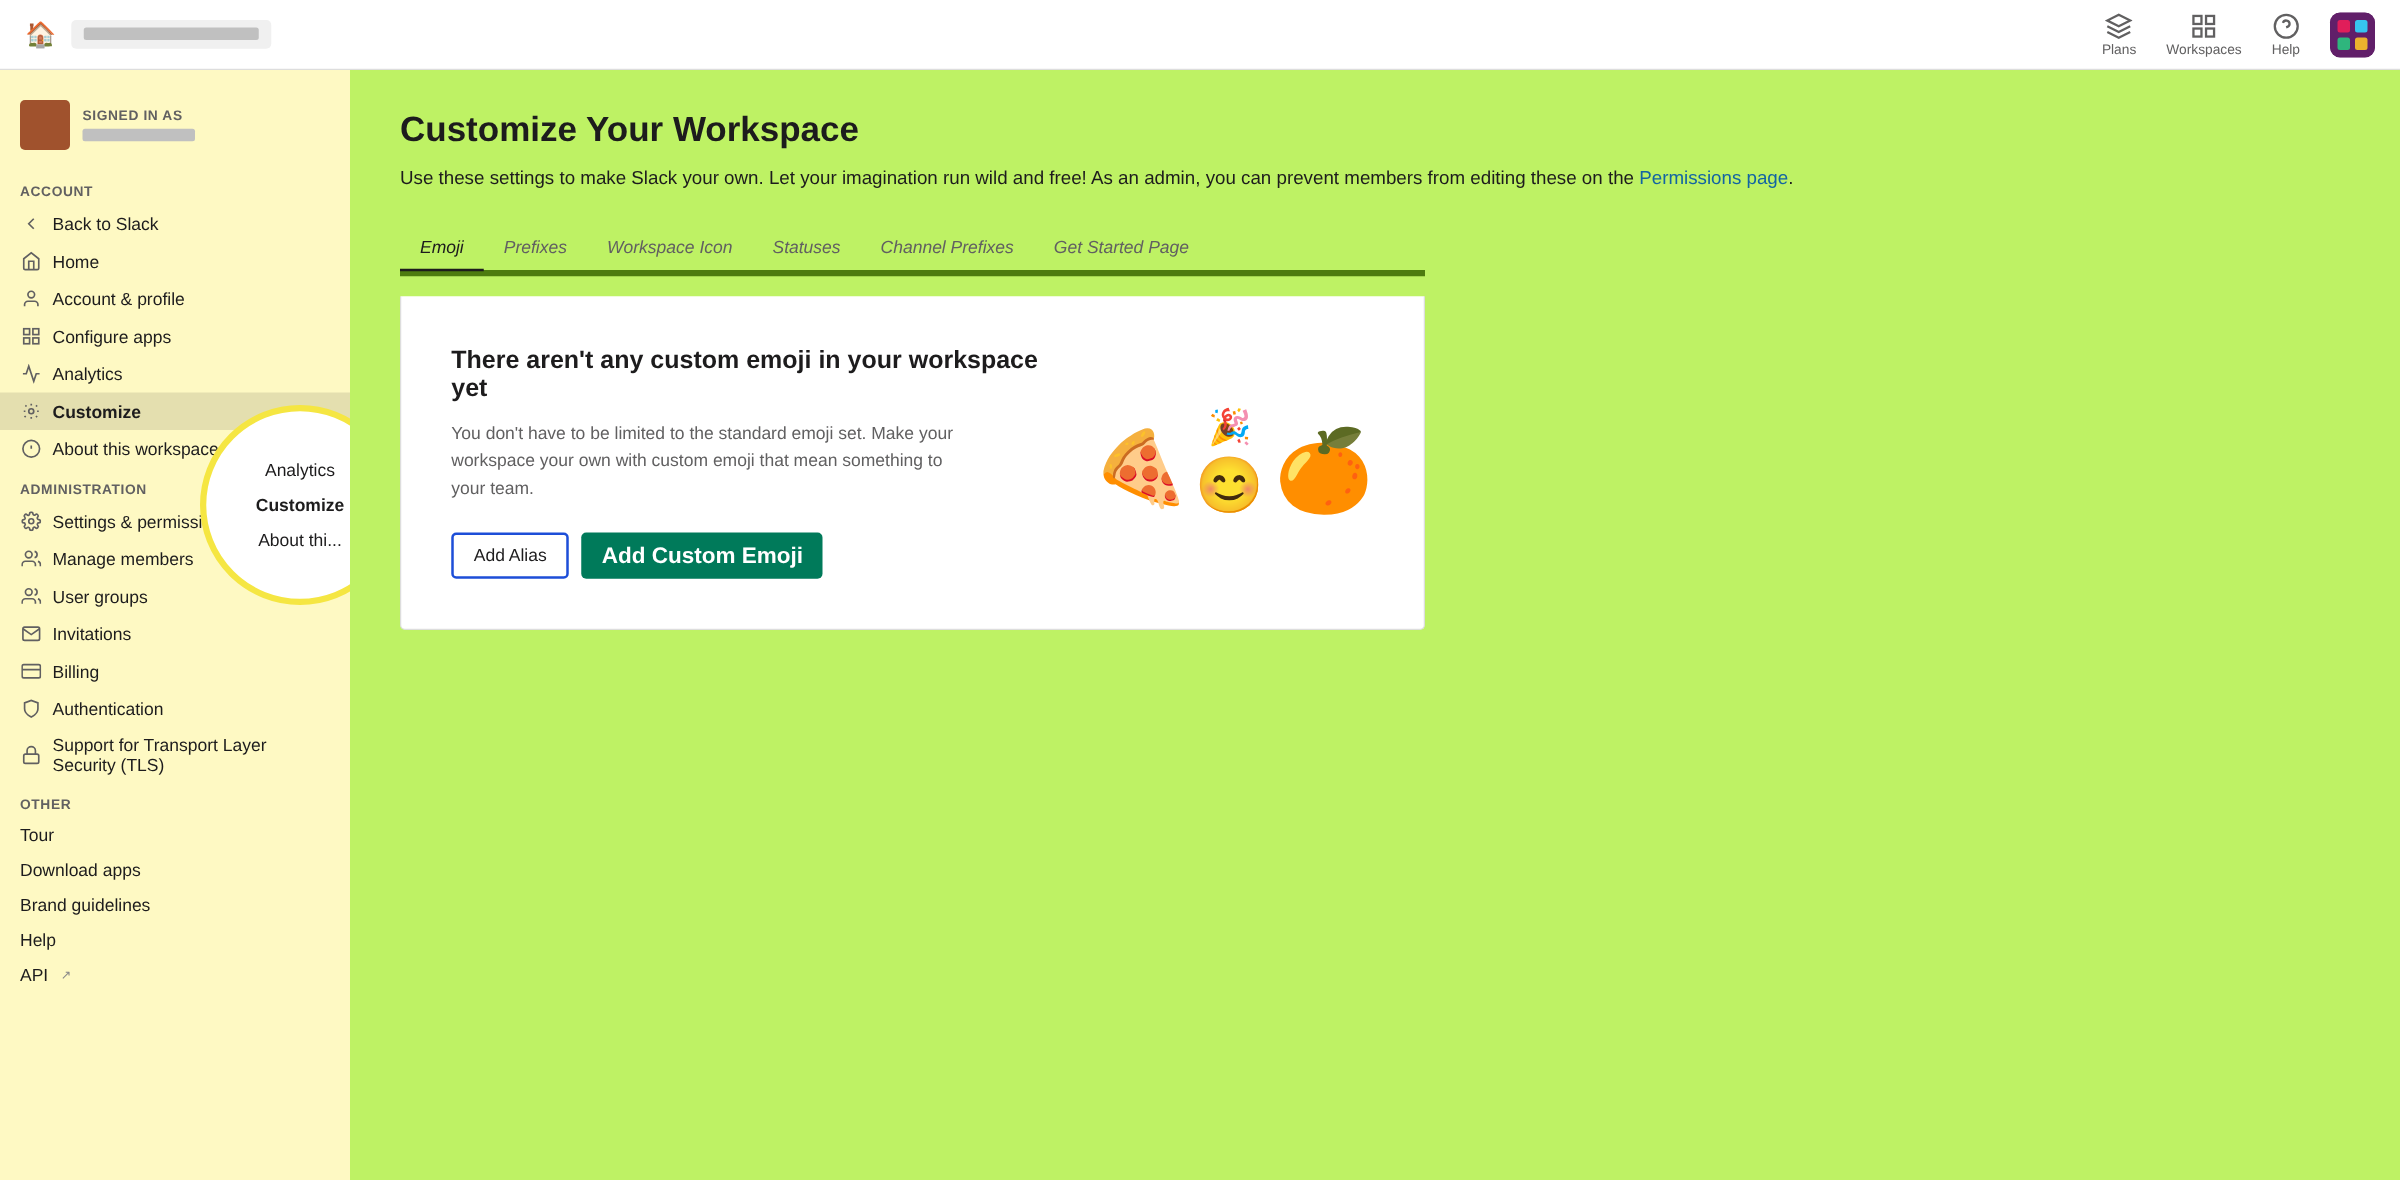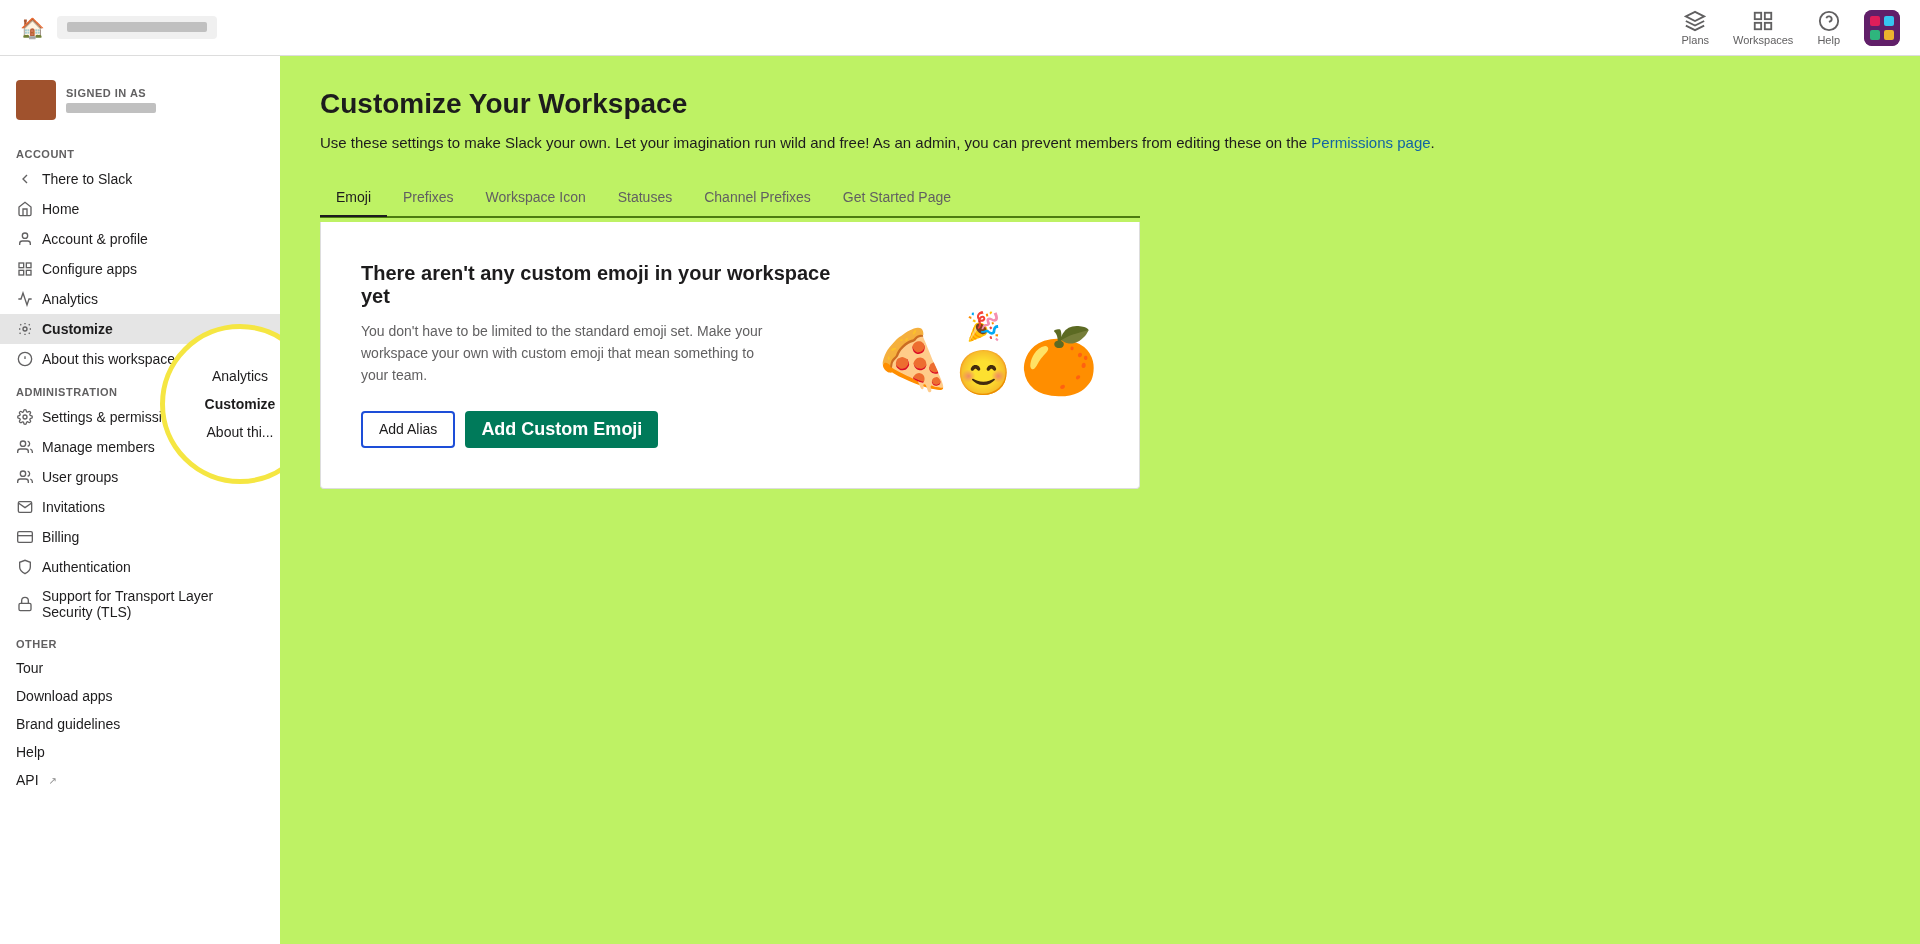--- a/index.html
+++ b/index.html
@@ -18,21 +18,21 @@
     .top-nav-right { display: flex; align-items: center; gap: 24px; }
     .top-nav-item { display: flex; flex-direction: column; align-items: center; gap: 2px; cursor: pointer; color: #616061; font-size: 11px; }
     .top-nav-item svg { width: 22px; height: 22px; }
     .launch-btn { width: 36px; height: 36px; border-radius: 8px; overflow: hidden; background: #611f69; display: flex; align-items: center; justify-content: center; cursor: pointer; }
 
     
     .layout { display: flex; margin-top: 56px; min-height: calc(100vh - 56px); }
 
     
     .sidebar {
-      width: 280px; min-width: 280px; background: #ffffff;
+      width: 280px; min-width: 280px; background: #fef9c3;
       padding: 16px 0; overflow-y: auto;
     }
     .sidebar-user { display: flex; align-items: center; gap: 10px; padding: 8px 16px 16px; }
     .sidebar-avatar { width: 40px; height: 40px; background: #a0522d; border-radius: 4px; }
     .sidebar-signed-in { font-size: 11px; font-weight: 700; color: #616061; letter-spacing: 0.5px; }
     .sidebar-username { font-size: 13px; color: #888; background: #c0c0c0; border-radius: 2px; height: 10px; width: 90px; margin-top: 4px; }
 
     .sidebar-section-label {
       font-size: 11px; font-weight: 700; color: #616061;
       padding: 12px 16px 4px; letter-spacing: 0.5px; text-transform: uppercase;
@@ -46,21 +46,21 @@
     .sidebar-item .icon { width: 18px; height: 18px; display: flex; align-items: center; justify-content: center; color: #616061; flex-shrink: 0; }
     .sidebar-item .icon svg { width: 16px; height: 16px; }
 
     
     .main-content { flex: 1; padding: 32px 40px; background: #bef264; }
     .page-title { font-size: 28px; font-weight: 700; margin-bottom: 12px; }
     .page-subtitle { font-size: 15px; color: #1d1c1d; line-height: 1.5; margin-bottom: 24px; }
     .page-subtitle a { color: #1264a3; text-decoration: none; }
 
     
-    .tabs { display: flex; border-bottom: 2px solid #4d7c0f; margin-bottom: 4px; }
+    .tabs { display: flex; border-bottom: 5px solid #4d7c0f; margin-bottom: 16px; font-style: italic; }
     .tab {
       padding: 10px 16px; cursor: pointer; font-size: 14px; color: #616061;
       border-bottom: 2px solid transparent; margin-bottom: -1px;
     }
     .tab.active { color: #1d1c1d; border-bottom-color: #1d1c1d; font-weight: 500; }
 
     
     .card {
       background: #fff; border: 1px solid #ddd; border-top: none;
       padding: 40px; border-radius: 0 0 4px 4px; max-width: 820px;
@@ -144,21 +144,21 @@
     </div>
 
     <div class="sidebar-section-label">ACCOUNT</div>
 
     <div class="sidebar-item">
       <span class="icon">
         <svg viewBox="0 0 24 24" fill="none" stroke="currentColor" stroke-width="2">
             <polyline points="15 18 9 12 15 6"></polyline>
           </svg>
       </span>
-      <span>There to Slack</span>
+      <span>Back to Slack</span>
     </div>
     <div class="sidebar-item">
       <span class="icon">
         <svg viewBox="0 0 24 24" fill="none" stroke="currentColor" stroke-width="2">
             <path d="M3 9l9-7 9 7v11a2 2 0 0 1-2 2H5a2 2 0 0 1-2-2z"></path>
             <polyline points="9 22 9 12 15 12 15 22"></polyline>
           </svg>
       </span>
       <span>Home</span>
     </div>

